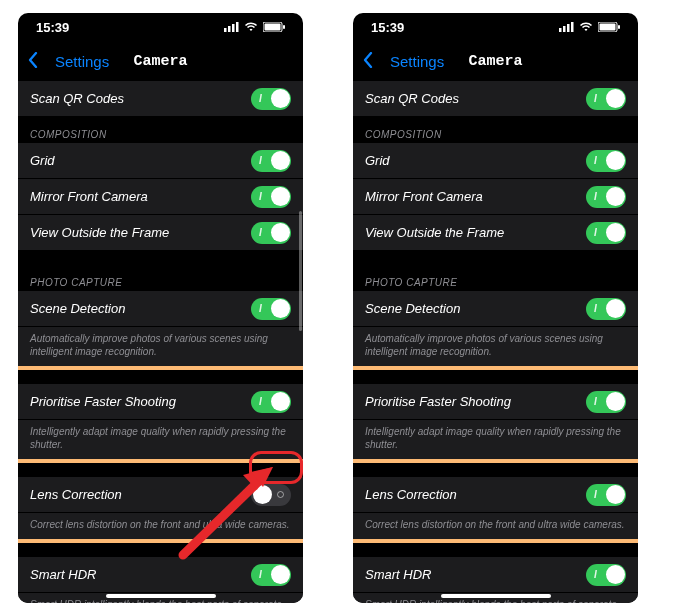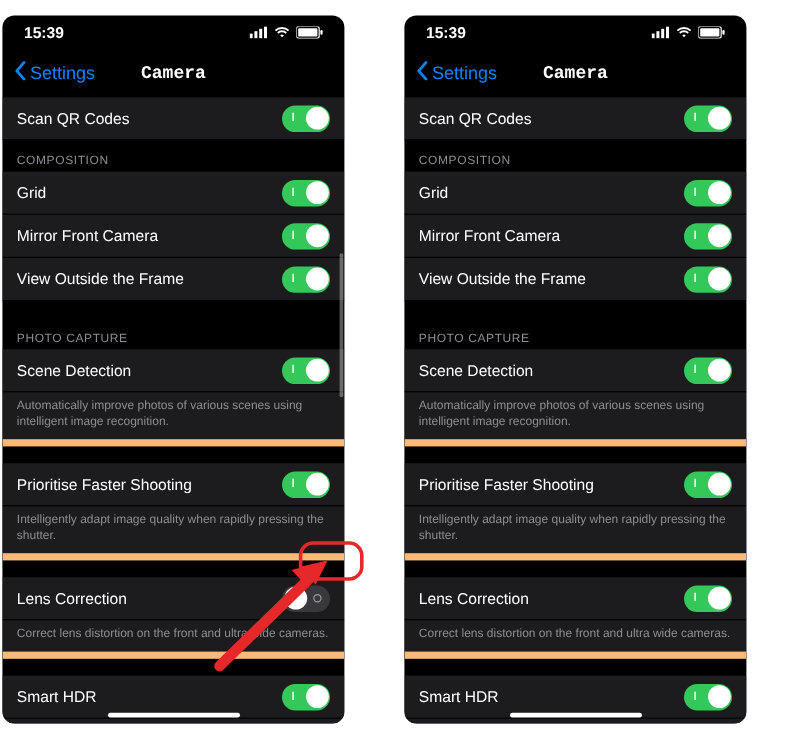--- a/index.html
+++ b/index.html
@@ -1,28 +1,28 @@
 <!DOCTYPE html>
 <html><head>
 <meta charset="utf-8">
 <style>
   * { box-sizing: border-box; margin: 0; padding: 0; }
   html, body { background: #fff; width: 675px; height: 616px; font-family: -apple-system, "Helvetica Neue", Arial, sans-serif; }
-  .stage { width: 675px; height: 616px; background: #fff; position: relative; display:flex; align-items:center; gap:50px; padding:12px 2px;}
+  .stage { width: 675px; height: 616px; background: #fff; position: relative; display:flex; align-items:center; gap:50px; padding:12px 18px;}
   .phone { width:285px; height:590px; background:#000; border-radius:10px; overflow:hidden; color:#fff; position:relative; display:flex; flex-direction:column;}
   .status-bar { height:28px; display:flex; justify-content:space-between; align-items:center; padding:0 18px; font-size:13px; font-weight:600;}
   .status-icons { display:flex; gap:5px; align-items:center;}
   .nav-bar { height:40px; position:relative; display:flex; align-items:center;}
-  .back { position:absolute; left:10px; display:flex; align-items:center; gap:3px; color:#0a84ff; font-size:15px;}
+  .back { position:absolute; left:10px; display:flex; align-items:center; gap:17px; color:#0a84ff; font-size:15px;}
   .nav-title { margin:0 auto; font-size:15px; font-weight:600;font-family:Liberation Mono, monospace;}
-  .content { flex:1; overflow:hidden; position:relative;}
+  .content { flex:1; overflow:hidden; position:relative;font-style:italic;}
   .row { background:#1c1c1e; height:36px; display:flex; align-items:center; padding:0 12px; justify-content:space-between; font-size:13px; border-bottom:1px solid #000;}
   .row .label { color:#fff; white-space:nowrap; overflow:hidden; text-overflow:ellipsis;}
   .section-header { height:26px; display:flex; align-items:flex-end; padding:0 12px 3px; color:#8e8e93; font-size:10px; letter-spacing:0.5px; text-transform:uppercase;}
-  .footer { background:#1c1c1e; padding:5px 12px 8px; color:#8e8e93; font-size:10px; line-height:1.3; border-bottom:6px solid #fdba74;}
+  .footer { background:#1c1c1e; padding:5px 12px 8px; color:#8e8e93; font-size:10px; line-height:1.3; border-bottom:4px solid #fdba74;}
   .gap { height:14px;}
   .toggle { width:40px; height:22px; border-radius:11px; position:relative; flex:none;}
   .toggle.on { background:#34c759;}
   .toggle.off { background:#39393d;}
   .toggle .knob { width:19px; height:19px; background:#fff; border-radius:50%; position:absolute; top:1.5px;}
   .toggle.on .knob { right:1.5px;}
   .toggle.off .knob { left:1.5px;}
   .toggle.on .tick { position:absolute; left:8px; top:6px; color:rgba(255,255,255,.85); font-size:10px; font-weight:bold; line-height:1;}
   .toggle.off .circ { position:absolute; right:7px; top:7.5px; width:7px; height:7px; border:1px solid rgba(255,255,255,.5); border-radius:50%;}
   .home-indicator { position:absolute; bottom:5px; left:50%; transform:translateX(-50%); width:110px; height:4px; background:#fff; border-radius:2px;}

